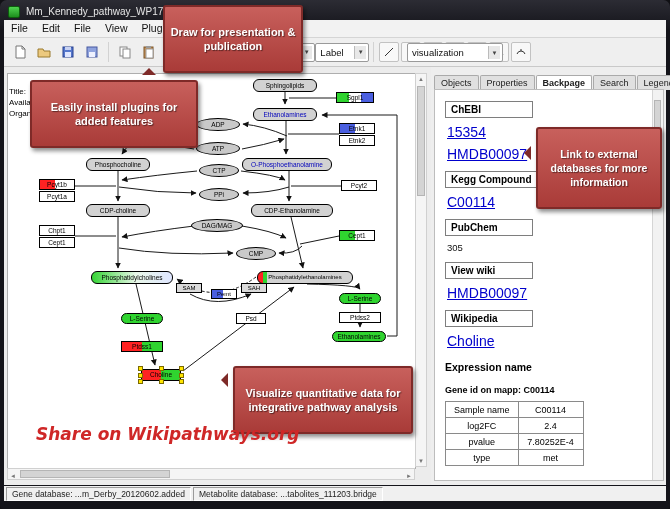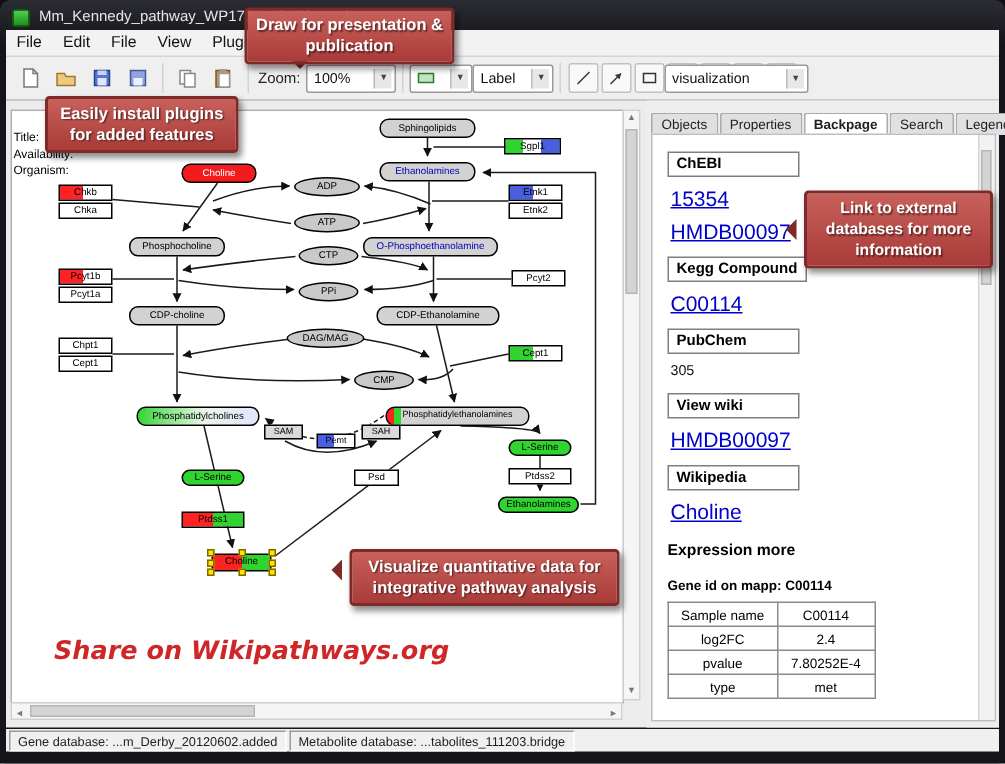--- a/index.html
+++ b/index.html
@@ -11,21 +11,21 @@
   
   .menubar{position:absolute;left:4px;top:20px;right:4px;height:17px;background:#f2f2f2;border-bottom:1px solid #d5d5d5;font-size:10.5px;display:flex;align-items:center;}
   .menu-item{padding:0 7px;line-height:17px;color:#111;}
   
   .toolbar{position:absolute;left:4px;top:38px;right:4px;height:29px;background:#efefef;border-bottom:1px solid #c9c9c9;display:flex;align-items:center;padding-left:4px;box-sizing:border-box;}
   .tbtn{width:20px;height:20px;display:flex;align-items:center;justify-content:center;margin:0 1px;border:1px solid transparent;border-radius:2px;}
   .tsep{width:1px;height:20px;background:#d2d2d2;margin:0 4px;}
   .zoom-label{font-size:10px;color:#222;margin:0 4px 0 2px;}
   .combo{height:17px;background:#fff;border:1px solid #9a9a9a;display:flex;align-items:center;font-size:9.5px;color:#111;padding:0 2px 0 4px;border-radius:2px;}
   .combo .arr{margin-left:auto;width:11px;height:13px;background:#e8e8e8;border-left:1px solid #bbb;display:flex;align-items:center;justify-content:center;font-size:6px;color:#444;}
-  .viz-combo{position:absolute;left:439px;top:5px;width:88px;}
+  .viz-combo{position:absolute;left:403px;top:5px;width:88px;}
   .shape-btn{width:18px;height:18px;border:1px solid #c2c2c2;background:#f8f8f8;border-radius:2px;margin:0 1px;display:flex;align-items:center;justify-content:center;}
   
   .main{position:absolute;left:4px;top:67px;right:4px;height:418px;background:#ececec;}
   .canvas{position:absolute;left:3px;top:6px;width:407px;height:394px;background:#fff;border:1px solid #aeaeae;overflow:hidden;}
   .edges{position:absolute;inset:0;}
   .infobox{position:absolute;left:1px;top:12px;font-size:8px;color:#000;line-height:11px;}
   .node{position:absolute;border:1px solid #000;text-align:center;font-size:6.5px;color:#000;background:#d2d2d2;white-space:nowrap;overflow:hidden;box-sizing:border-box;}
   .rnd{border-radius:6px;height:13px;line-height:11px;}
   .gene{height:11px;line-height:9px;background:#fff;}
   .ell{border-radius:50%;height:13px;line-height:11px;background:#c9c9c9;}
@@ -59,21 +59,21 @@
   .bp-plain{font-size:9.5px;color:#111;margin:6px 0 0 2px;display:block;width:max-content;}
   .bp-exp{font-weight:bold;font-size:10.5px;margin-top:12px;}
   .bp-geneid{font-weight:bold;font-size:9px;margin-top:12px;}
   table.exp{border-collapse:collapse;margin-top:6px;}
   table.exp td{border:1px solid #8a8a8a;font-size:9px;padding:1px 8px;text-align:center;min-width:48px;height:13px;}
   .pscroll{position:absolute;right:0;top:0;bottom:0;width:10px;background:#f2f2f2;border-left:1px solid #d5d5d5;}
   
   .statusbar{position:absolute;left:4px;right:4px;top:486px;height:15px;background:#f0f0f0;display:flex;gap:2px;align-items:center;padding-left:2px;}
   .seg{font-size:8.5px;color:#222;border:1px solid;border-color:#9a9a9a #ffffff #ffffff #9a9a9a;height:12px;line-height:12px;padding:0 5px;white-space:nowrap;}
   
-  .co{position:absolute;background:linear-gradient(#c8605c,#a93b38);border:2px solid #7e2a28;border-radius:3px;color:#fff;font-weight:bold;font-size:11px;text-align:center;padding:3px 4px;box-shadow:2px 3px 4px rgba(0,0,0,.45);z-index:50;line-height:14px;text-shadow:1px 1px 1px rgba(0,0,0,.5);box-sizing:border-box;}
+  .co{position:absolute;background:linear-gradient(#c8605c,#a93b38);border:2px solid #7e2a28;border-radius:3px;color:#fff;font-weight:bold;font-size:11px;text-align:center;padding:18px 4px;box-shadow:2px 3px 4px rgba(0,0,0,.45);z-index:50;line-height:14px;text-shadow:1px 1px 1px rgba(0,0,0,.5);box-sizing:border-box;}
   .tri{position:absolute;width:0;height:0;border:7px solid transparent;z-index:49;}
   .share{position:absolute;left:36px;top:424px;font-size:17px;font-weight:bold;font-style:italic;color:#cf2727;z-index:50;font-family:"DejaVu Sans",sans-serif;}
   svg{display:block;}
 </style>
 </head>
 <body>
 
 <div class="frame">
 
   <div class="titlebar">
@@ -315,21 +315,21 @@
         <a class="bp-link">15354</a>
         <a class="bp-link">HMDB00097</a>
         <div class="bp-header">Kegg Compound</div>
         <a class="bp-link">C00114</a>
         <div class="bp-header">PubChem</div>
         <span class="bp-plain">305</span>
         <div class="bp-header">View wiki</div>
         <a class="bp-link">HMDB00097</a>
         <div class="bp-header">Wikipedia</div>
         <a class="bp-link">Choline</a>
-        <div class="bp-exp">Expression more</div>
+        <div class="bp-exp">Expression name</div>
         <div class="bp-geneid">Gene id on mapp: C00114</div>
         <table class="exp">
           <tbody>
               <tr>
             <td>Sample name</td>
             <td>C00114</td>
           </tr>
           <tr>
             <td>log2FC</td>
             <td>2.4</td>
@@ -354,21 +354,21 @@
   <div class="statusbar">
     <span class="seg">Gene database: ...m_Derby_20120602.added</span>
     <span class="seg">Metabolite database: ...tabolites_111203.bridge</span>
   </div>
 
 </div>
 
 <div class="co" style="left:163px;top:5px;width:140px">Draw for presentation &amp; publication</div>
 <div class="tri" style="left:193px;top:39px;border-top-color:#7e2a28;border-bottom:none"></div>
 
-<div class="co" style="left:30px;top:64px;width:129px">Easily install plugins for added features</div>
+<div class="co" style="left:30px;top:80px;width:168px">Easily install plugins for added features</div>
 <div class="tri" style="left:142px;top:68px;border-bottom-color:#7e2a28;border-top:none"></div>
 
 <div class="co" style="left:536px;top:127px;width:126px;font-size:10.5px">Link  to external databases  for more information</div>
 <div class="tri" style="left:524px;top:146px;border-right-color:#7e2a28;border-left:none"></div>
 
 <div class="co" style="left:233px;top:366px;width:180px">Visualize quantitative  data  for integrative pathway analysis</div>
 <div class="tri" style="left:221px;top:373px;border-right-color:#7e2a28;border-left:none"></div>
 
 <div class="share">Share on Wikipathways.org</div>
 

